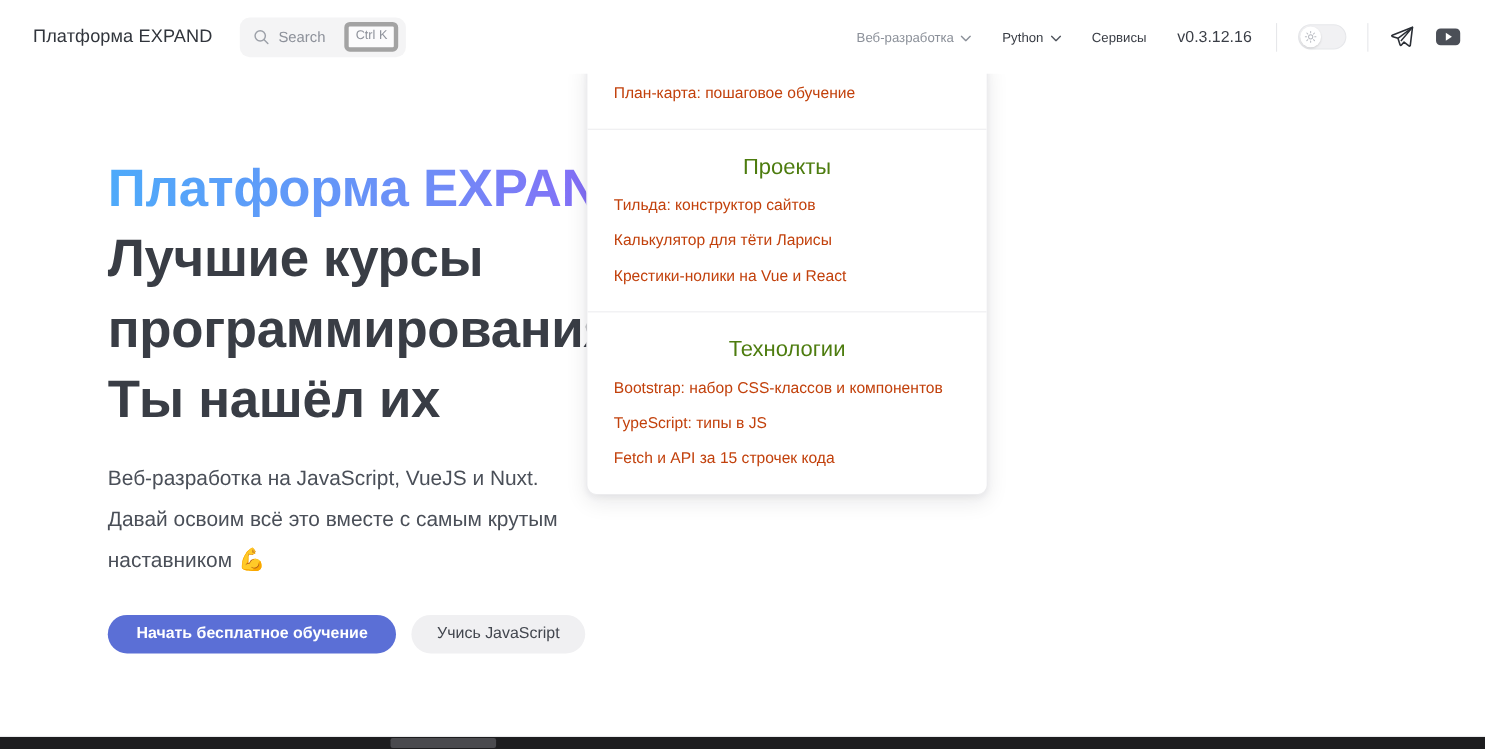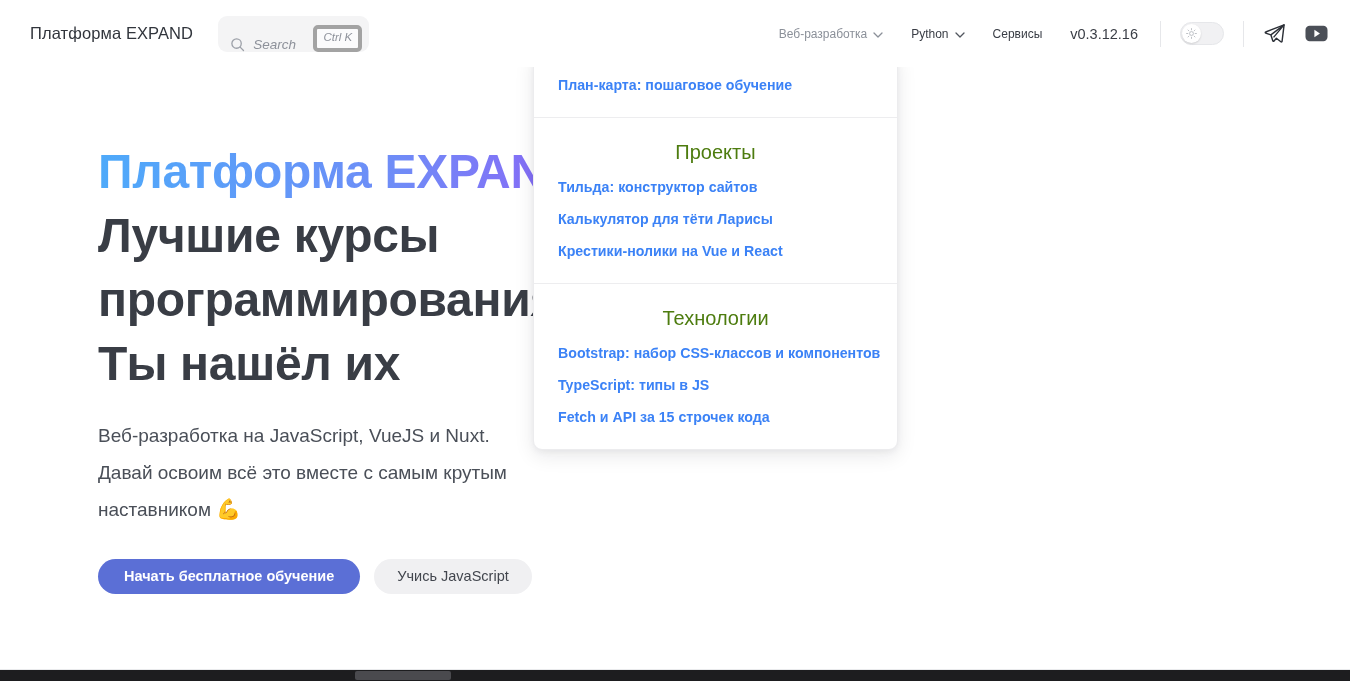--- a/index.html
+++ b/index.html
@@ -40,24 +40,23 @@
     white-space: nowrap;
   }
 
   .search-box {
     margin-left: 25px;
     width: 151px;
     height: 36px;
     background: #f4f4f5;
     border-radius: 9px;
     display: flex;
-    align-items: flex-end;
+    align-items: center;
     padding: 0 7px 0 12px;
     cursor: text;
-    font-style: italic;
   }
   .search-icon {
     width: 15px; height: 15px;
     flex: 0 0 auto;
     color: #9ca0a8;
     display: flex; align-items: center; justify-content: center;
   }
   .search-label {
     margin-left: 8px;
     font-size: 13.5px;
@@ -227,25 +226,24 @@
   .dd-section + .dd-section { border-top: 1px solid #ededef; }
   .dd-head {
     font-size: 20px;
     color: #4d7c0f;
     padding: 7px 24px;
     cursor: default;
     text-align: center;
   }
   .dd-item {
     font-size: 14.2px;
-    color: #3b82f6;
+    color: #c2410c;
     padding: 8px 24px;
     cursor: pointer;
     white-space: nowrap;
-    font-weight: bold;
   }
 
   
   .hscroll {
     position: absolute;
     left: 0;
     bottom: 0;
     width: 1350px;
     height: 11px;
     background: #1d1d1f;

